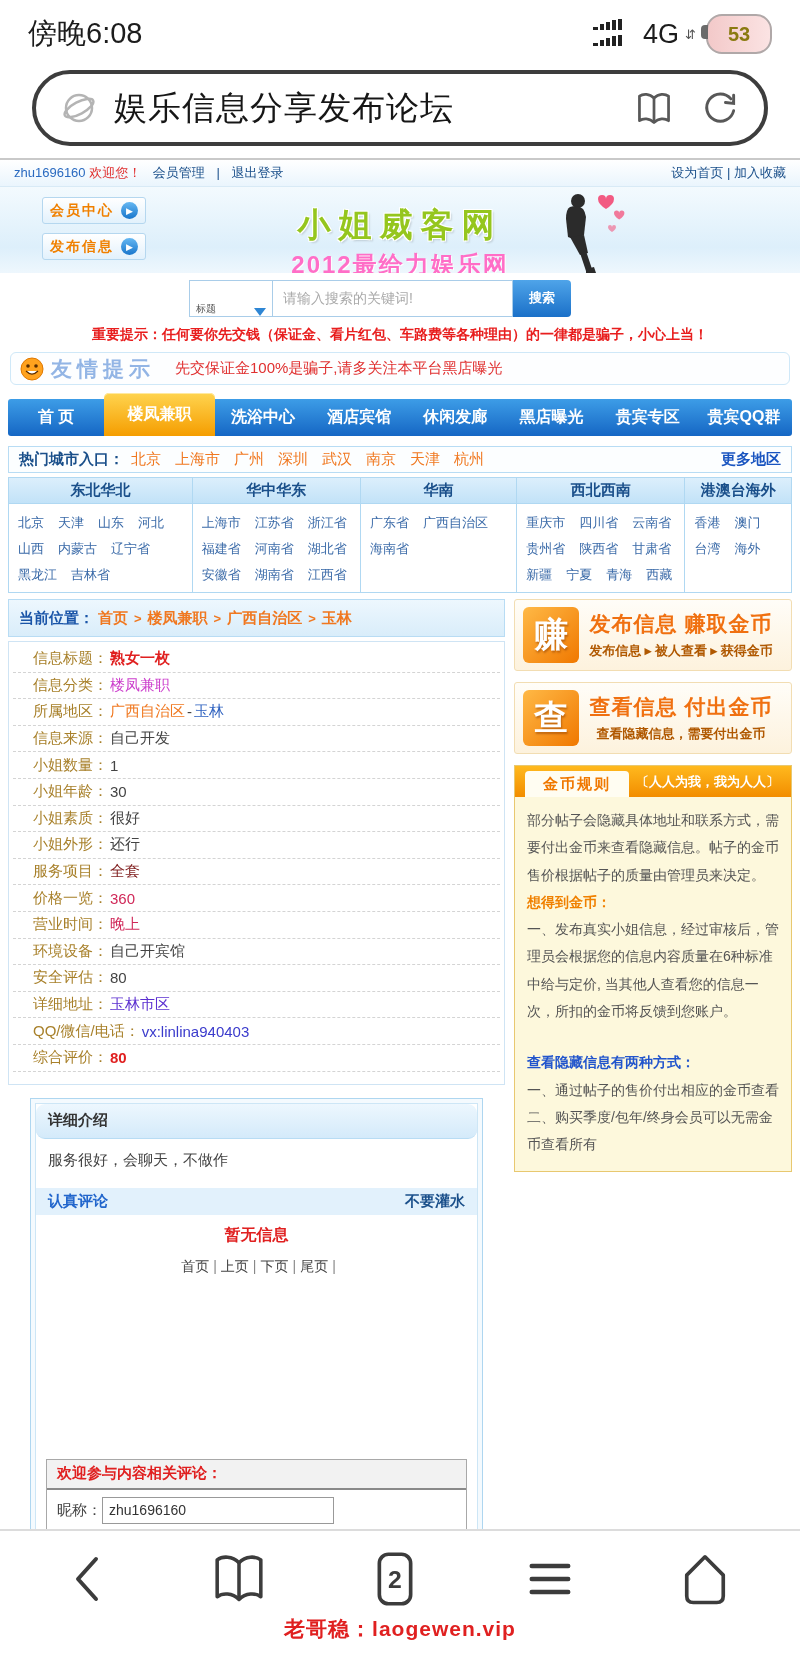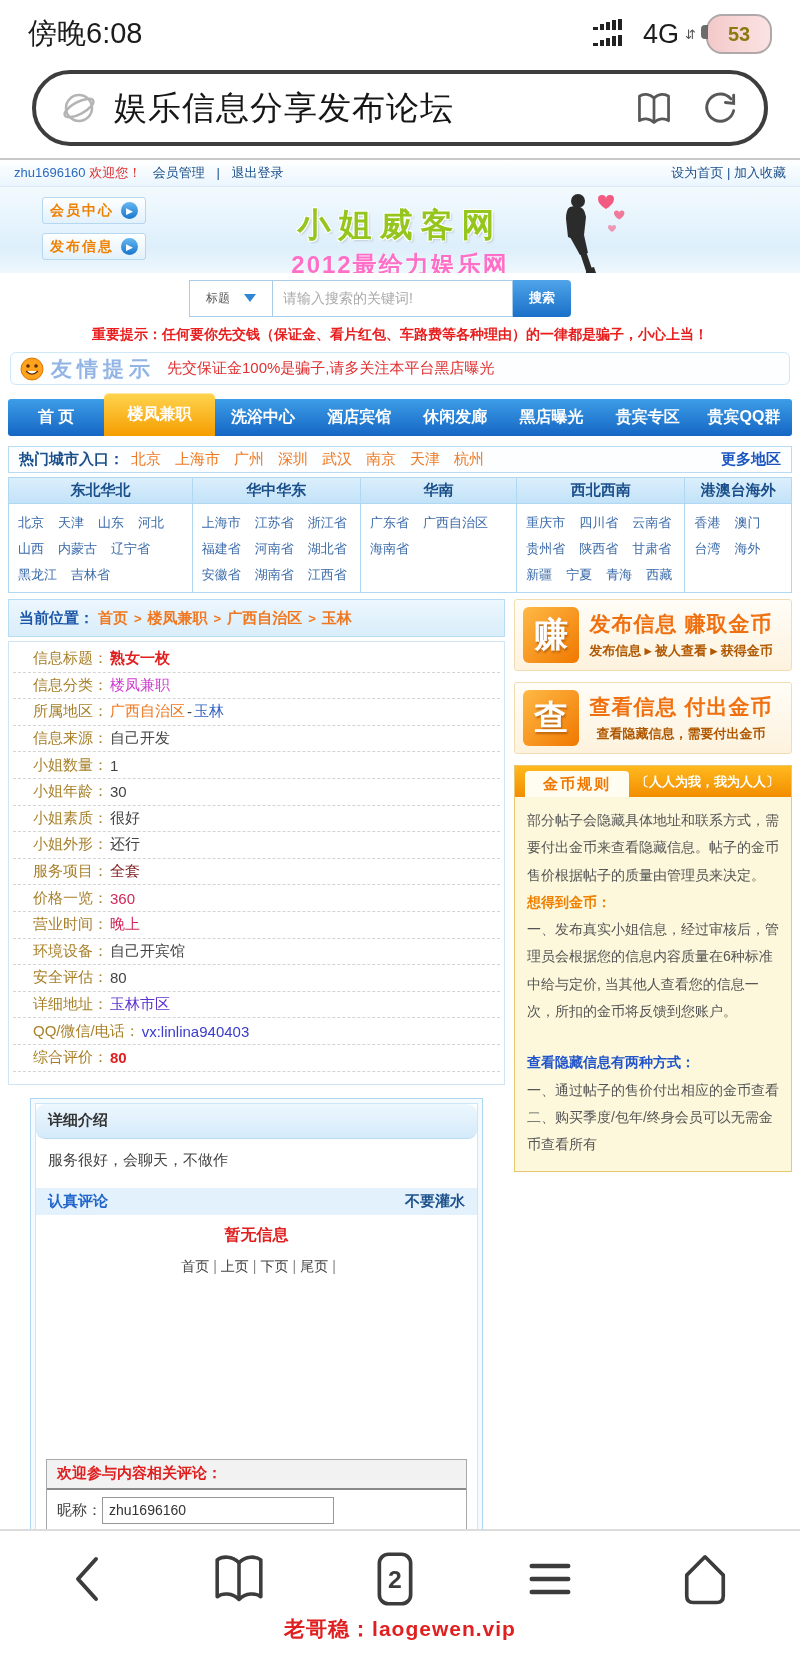--- a/index.html
+++ b/index.html
@@ -33,31 +33,31 @@
   .side-btns { position:absolute; left:42px; top:10px; }
   .side-btn { width:104px; height:27px; margin-bottom:9px; background:linear-gradient(#ffffff,#e2f1fc); border:1px solid #b5d7ef; border-radius:3px; display:flex; align-items:center; justify-content:space-between; padding:0 7px; }
   .side-btn .lbl { color:#f08000; font-weight:bold; font-size:14px; letter-spacing:2px; }
   .side-btn .play { width:17px; height:17px; border-radius:50%; background:linear-gradient(#66b8f2,#1876cc); color:#fff; font-size:9px; display:flex; align-items:center; justify-content:center; }
   .logo-block { position:absolute; left:250px; top:16px; width:300px; text-align:center; }
   .logo-title { font-size:33px; font-weight:bold; color:#95c61e; letter-spacing:8px; text-shadow:1px 1px 0 #fff,-1px -1px 0 #fff,1px -1px 0 #fff,-1px 1px 0 #fff,2px 2px 2px rgba(0,0,0,.15); }
   .logo-slogan { font-size:24px; font-weight:bold; color:#ff6ec7; letter-spacing:2px; margin-top:1px; text-shadow:1px 1px 0 #fff; }
   .banner-figure { position:absolute; left:540px; top:4px; }
 
   .search-row { display:flex; justify-content:center; align-items:center; margin-top:6px; height:38px; transform:translateX(-20px); }
-  .search-cat { width:84px; height:37px; background:#fff; border:1px solid #a9cde9; display:flex; align-items:center; justify-content:space-between; padding:0 16px; font-size:12px; color:#555; }
+  .search-cat { width:84px; height:37px; background:#fff; border:1px solid #a9cde9; display:flex; align-items:flex-end; justify-content:space-between; padding:0 6px; font-size:10px; color:#555; }
   .caret { width:0; height:0; border-left:6px solid transparent; border-right:6px solid transparent; border-top:8px solid #2e86d4; }
   .search-input { width:240px; height:37px; border:1px solid #a9cde9; border-left:none; font-size:14px; padding:0 10px; color:#333; font-family:"Liberation Sans",sans-serif; }
   .search-input::placeholder { color:#aaa; }
   .search-btn { width:58px; height:37px; border:none; background:linear-gradient(#4fa4e9,#1a70c8); color:#fff; font-weight:bold; font-size:13px; border-radius:0 4px 4px 0; font-family:"Liberation Sans",sans-serif; }
 
   .warning { text-align:center; color:#e81e1e; font-size:14px; font-weight:bold; margin-top:9px; }
 
   .tip-box { margin:8px 10px 0; height:33px; border:1px solid #cfe8f8; border-radius:6px; background:#fdfeff; display:flex; align-items:center; padding:12px 8px; }
   .tip-label { color:#93b5e5; font-weight:bold; font-size:21px; letter-spacing:5px; margin-left:6px; }
-  .tip-text { color:#e03030; font-size:15px; margin-left:12px; }
+  .tip-text { color:#e03030; font-size:15px; margin-left:20px; }
 
   
   .nav-bar { margin:14px 8px 0; height:37px; background:linear-gradient(#3d9de7,#1566c4); border-radius:3px; display:flex; position:relative; }
   .nav-item { flex:1; display:flex; align-items:center; justify-content:center; color:#fff; font-weight:bold; font-size:16px; cursor:pointer; }
   .nav-item.active { background:linear-gradient(#ffd44f,#f59d00); margin-top:-6px; height:43px; border-radius:5px 5px 0 0; box-shadow:inset 0 1px 0 #ffe9a0; flex:1.15; }
 
   .hot-cities { margin:10px 8px 0; border:1px solid #b8dcf4; background:#fcfeff; height:27px; display:flex; align-items:center; padding:0 10px; font-size:15px; }
   .hc-label { color:#1a4f8a; font-weight:bold; }
   .hc-city { color:#f07820; margin:0 7px; }
   .hc-more { margin-left:auto; color:#1a55c0; font-weight:bold; }

